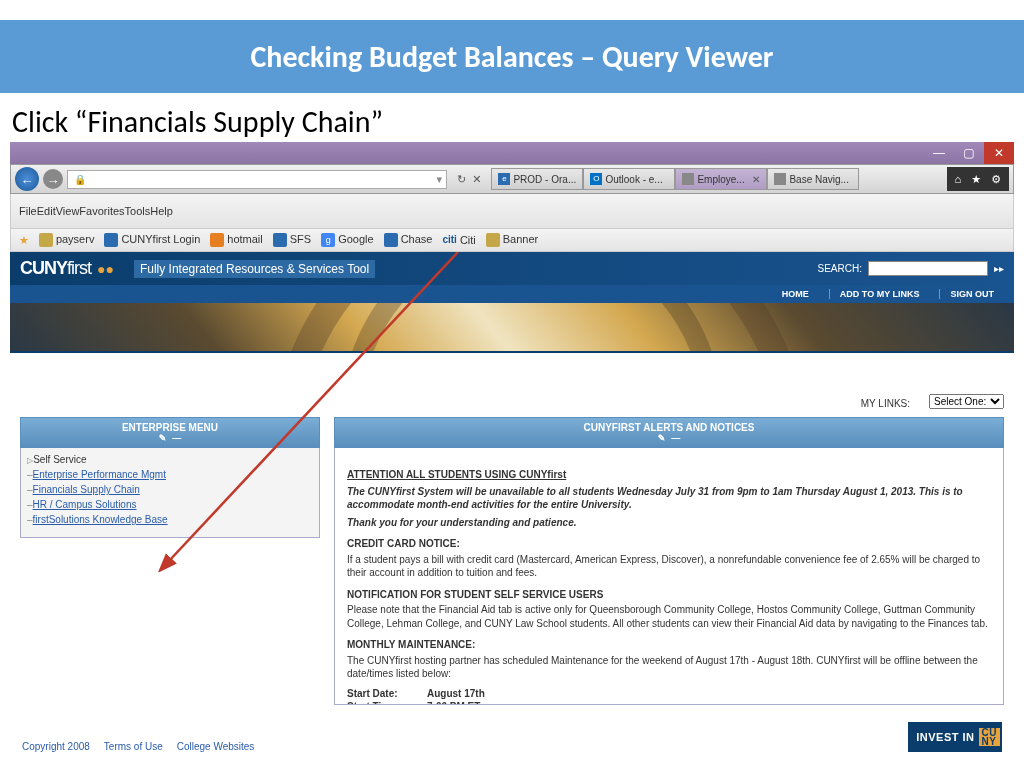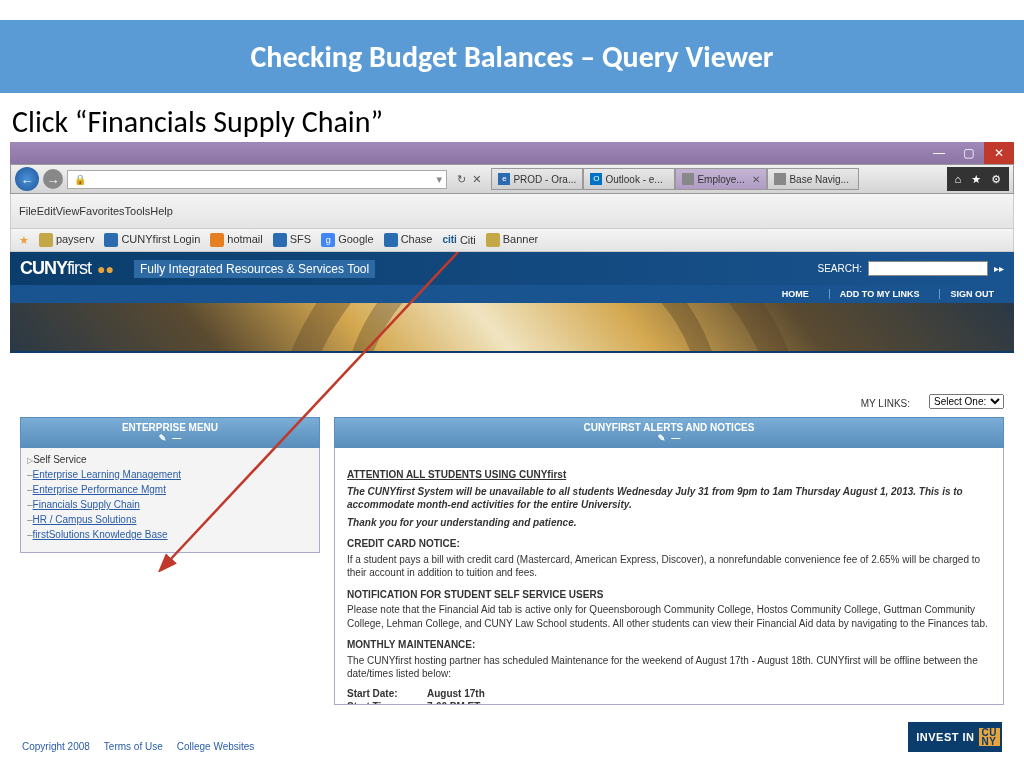--- a/index.html
+++ b/index.html
@@ -198,21 +198,20 @@
   <div class="menu-panel">
     <div class="panel-header">
       <span>ENTERPRISE MENU</span>
       <span class="ctrls">
             <span>✎</span>
             <span>—</span>
           </span>
     </div>
     <div class="panel-body">
       <a class="menu-item top plain">Self Service</a>
-      <a class="menu-item">Enterprise Learning Management</a>
       <a class="menu-item">Enterprise Performance Mgmt</a>
       <a class="menu-item">Financials Supply Chain</a>
       <a class="menu-item">HR / Campus Solutions</a>
       <a class="menu-item">firstSolutions Knowledge Base</a>
     </div>
   </div>
 
   <div class="notices-panel">
     <div class="panel-header">
       <span>CUNYFIRST ALERTS AND NOTICES</span>

